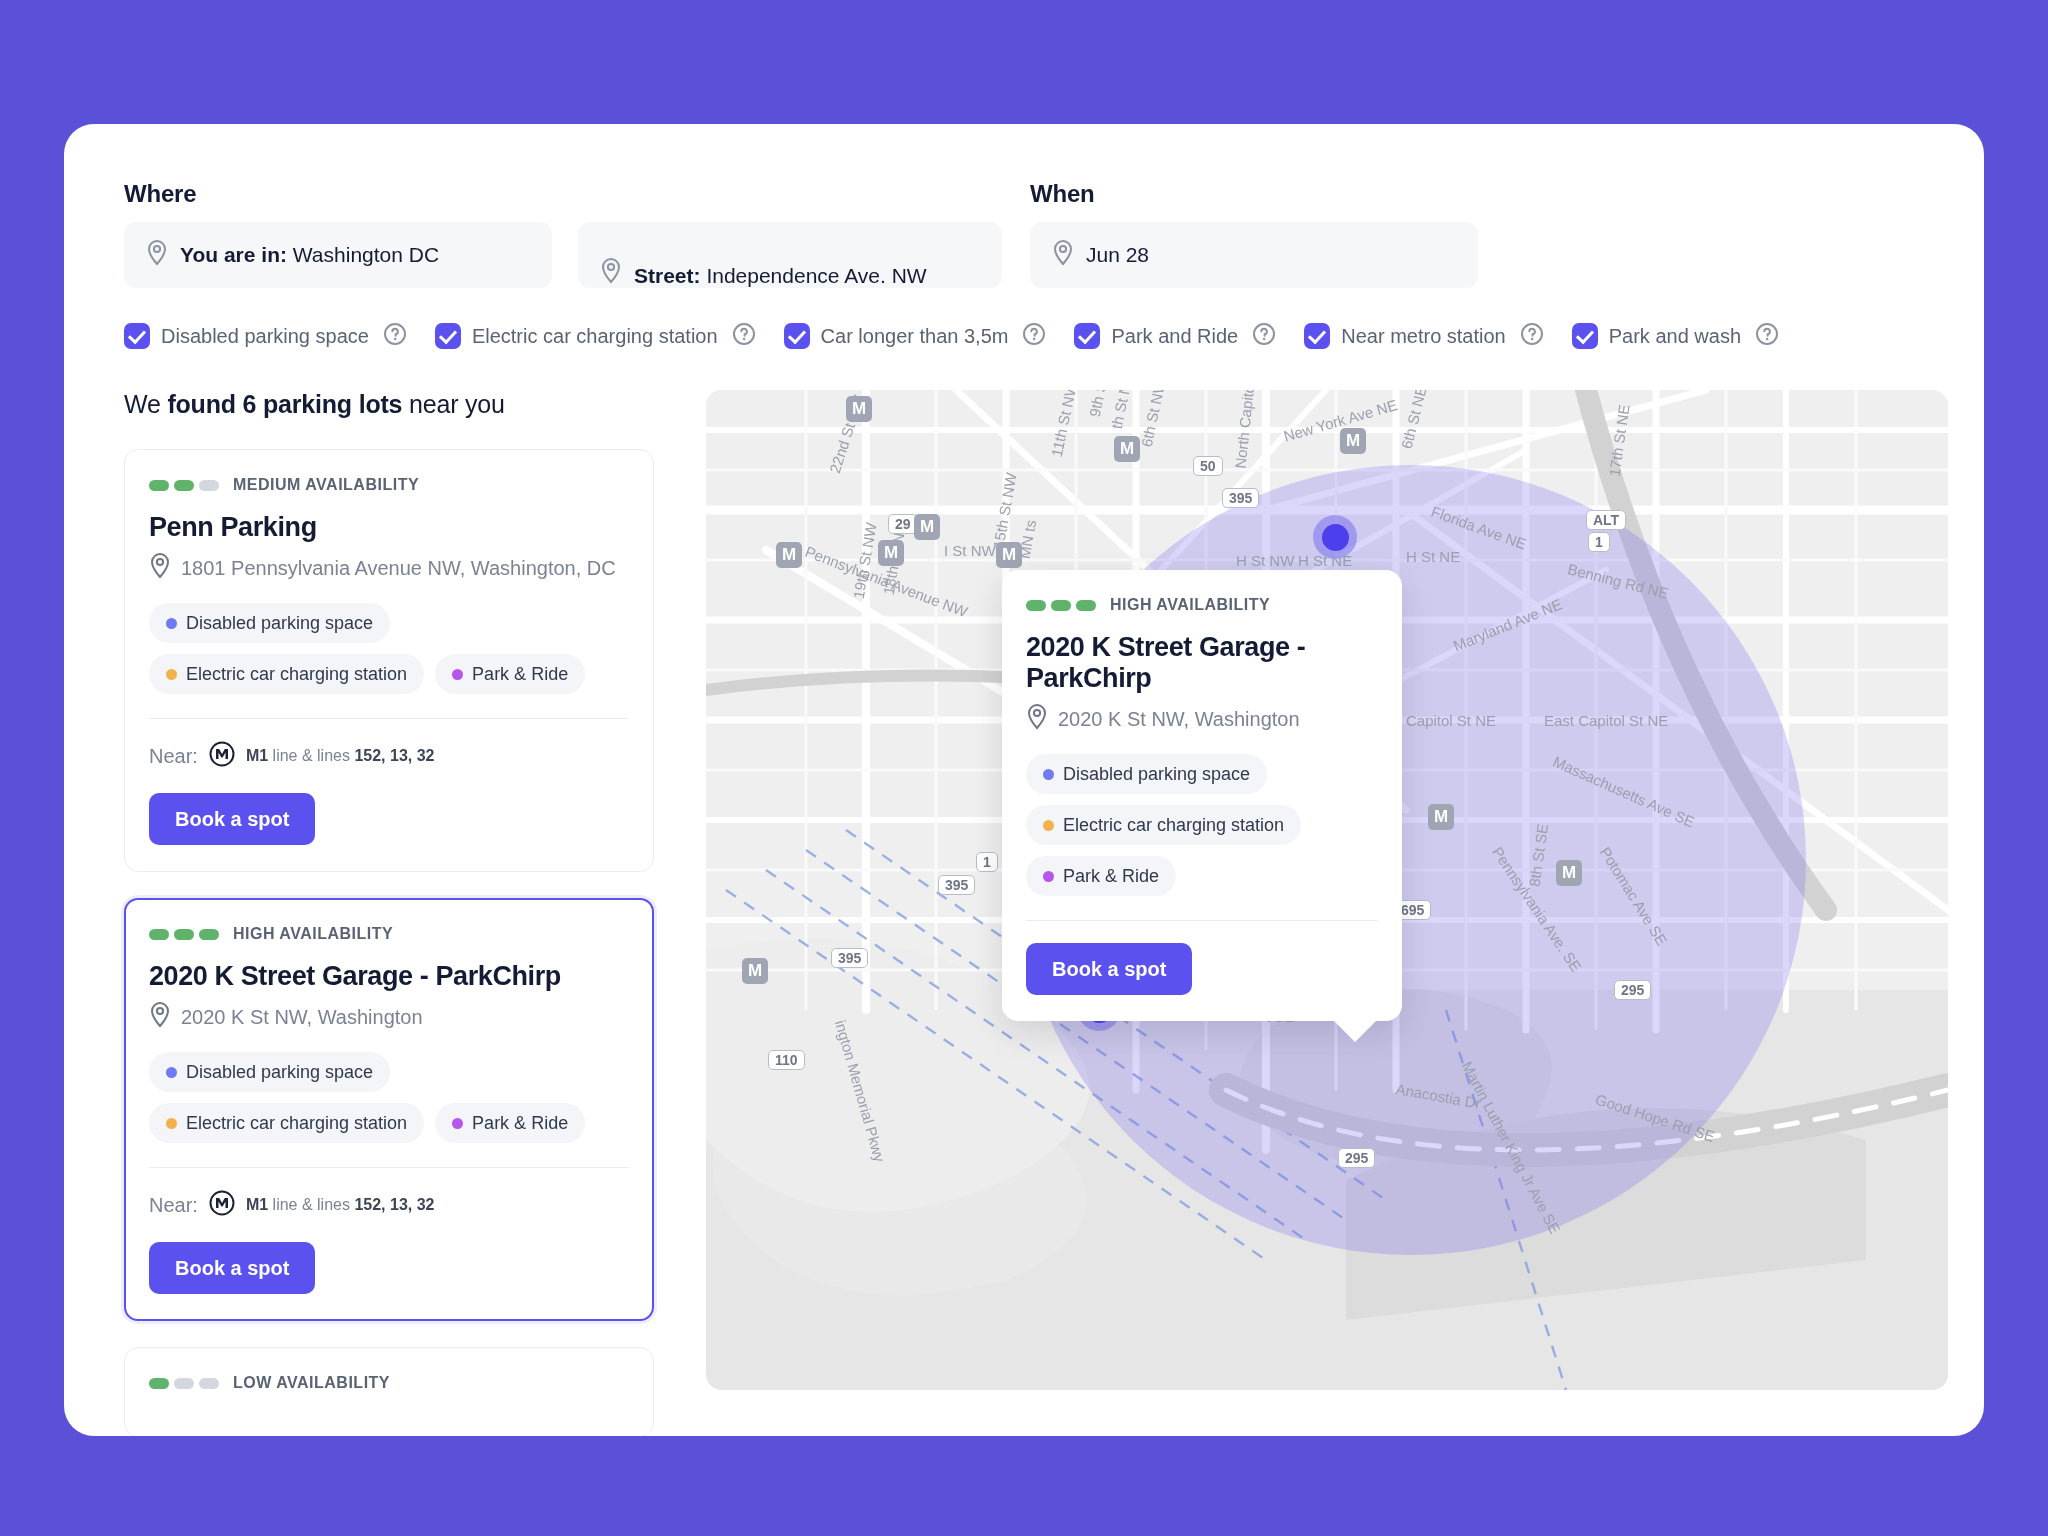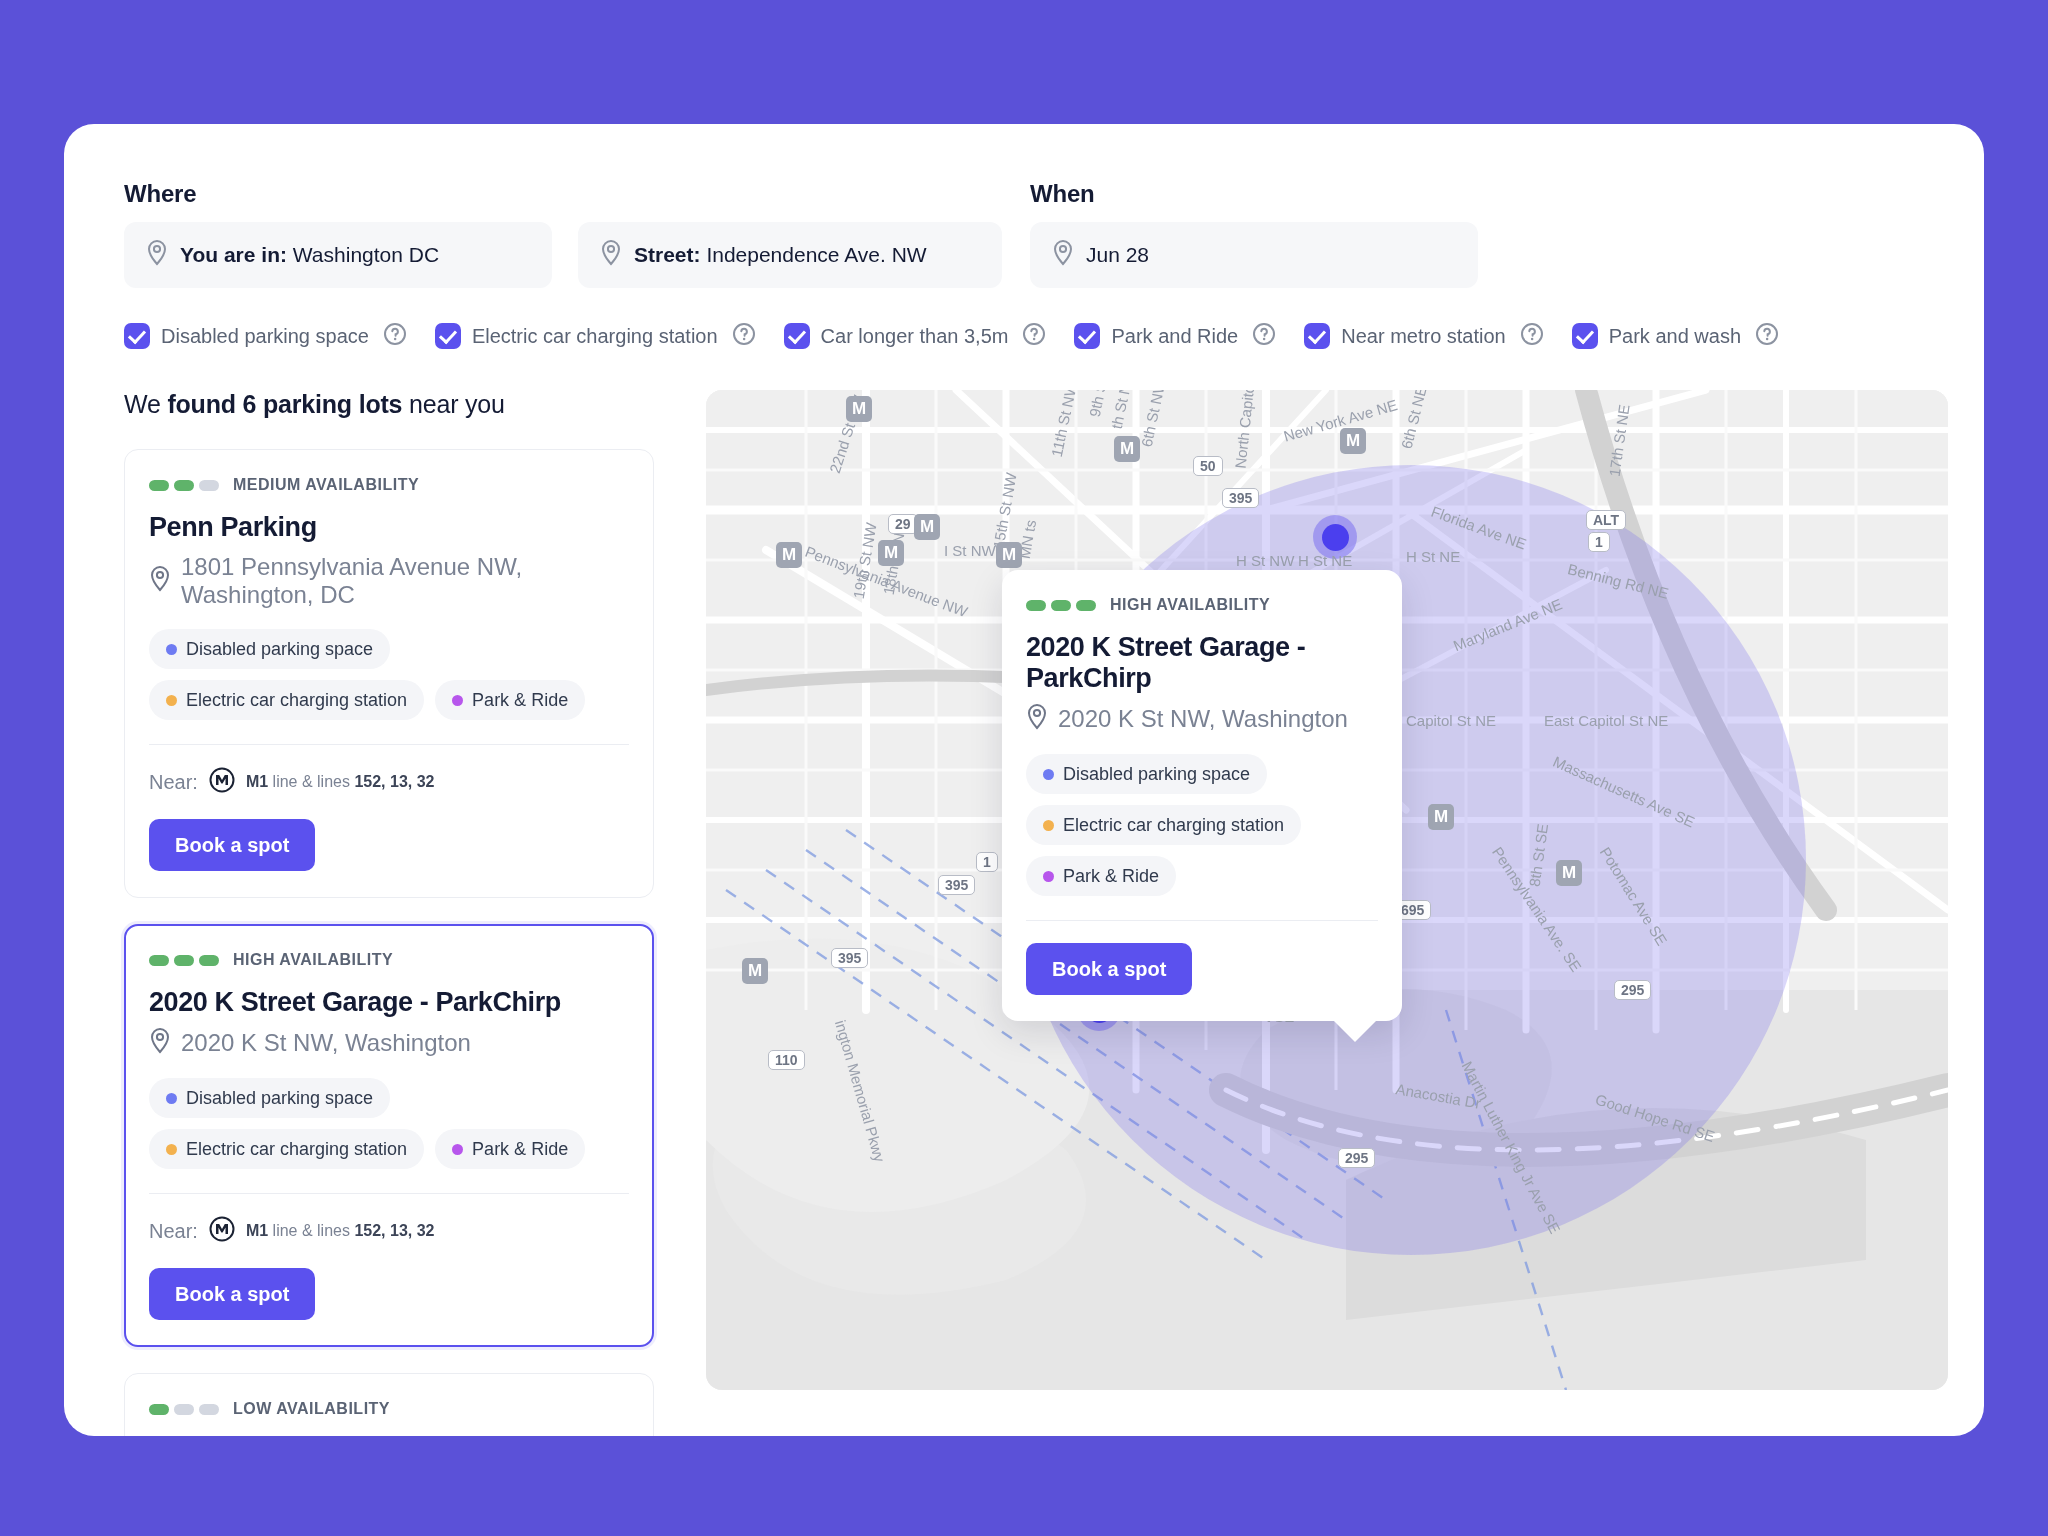--- a/index.html
+++ b/index.html
@@ -58,21 +58,21 @@
     height: 66px;
     background: #F6F7F9;
     border-radius: 12px;
     display: flex;
     align-items: center;
     padding: 0 22px;
     gap: 12px;
     flex: 1;
   }
   .field.f-city   { width: 428px; flex: none; }
-  .field.f-street { width: 424px; flex: none; }
+  .field.f-street { width: 424px; flex: none; align-items: flex-end; }
   .field.f-date   { width: 448px; flex: none; }
   .field.f-time   { width: 448px; flex: none; }
 
   .field-text {
     font-size: 21px;
     color: #141B34;
     white-space: nowrap;
   }
   .field-text b { font-weight: bold; }
 
@@ -181,21 +181,21 @@
     margin-bottom: 10px;
   }
 
   .lot-addr {
     display: flex;
     align-items: center;
     gap: 10px;
     margin-bottom: 20px;
   }
   .lot-addr-text {
-    font-size: 24px;
+    font-size: 20px;
     color: #7A8293;
   }
 
   .tags {
     display: flex;
     flex-wrap: wrap;
     gap: 11px;
   }
   .tag {
     display: flex;

